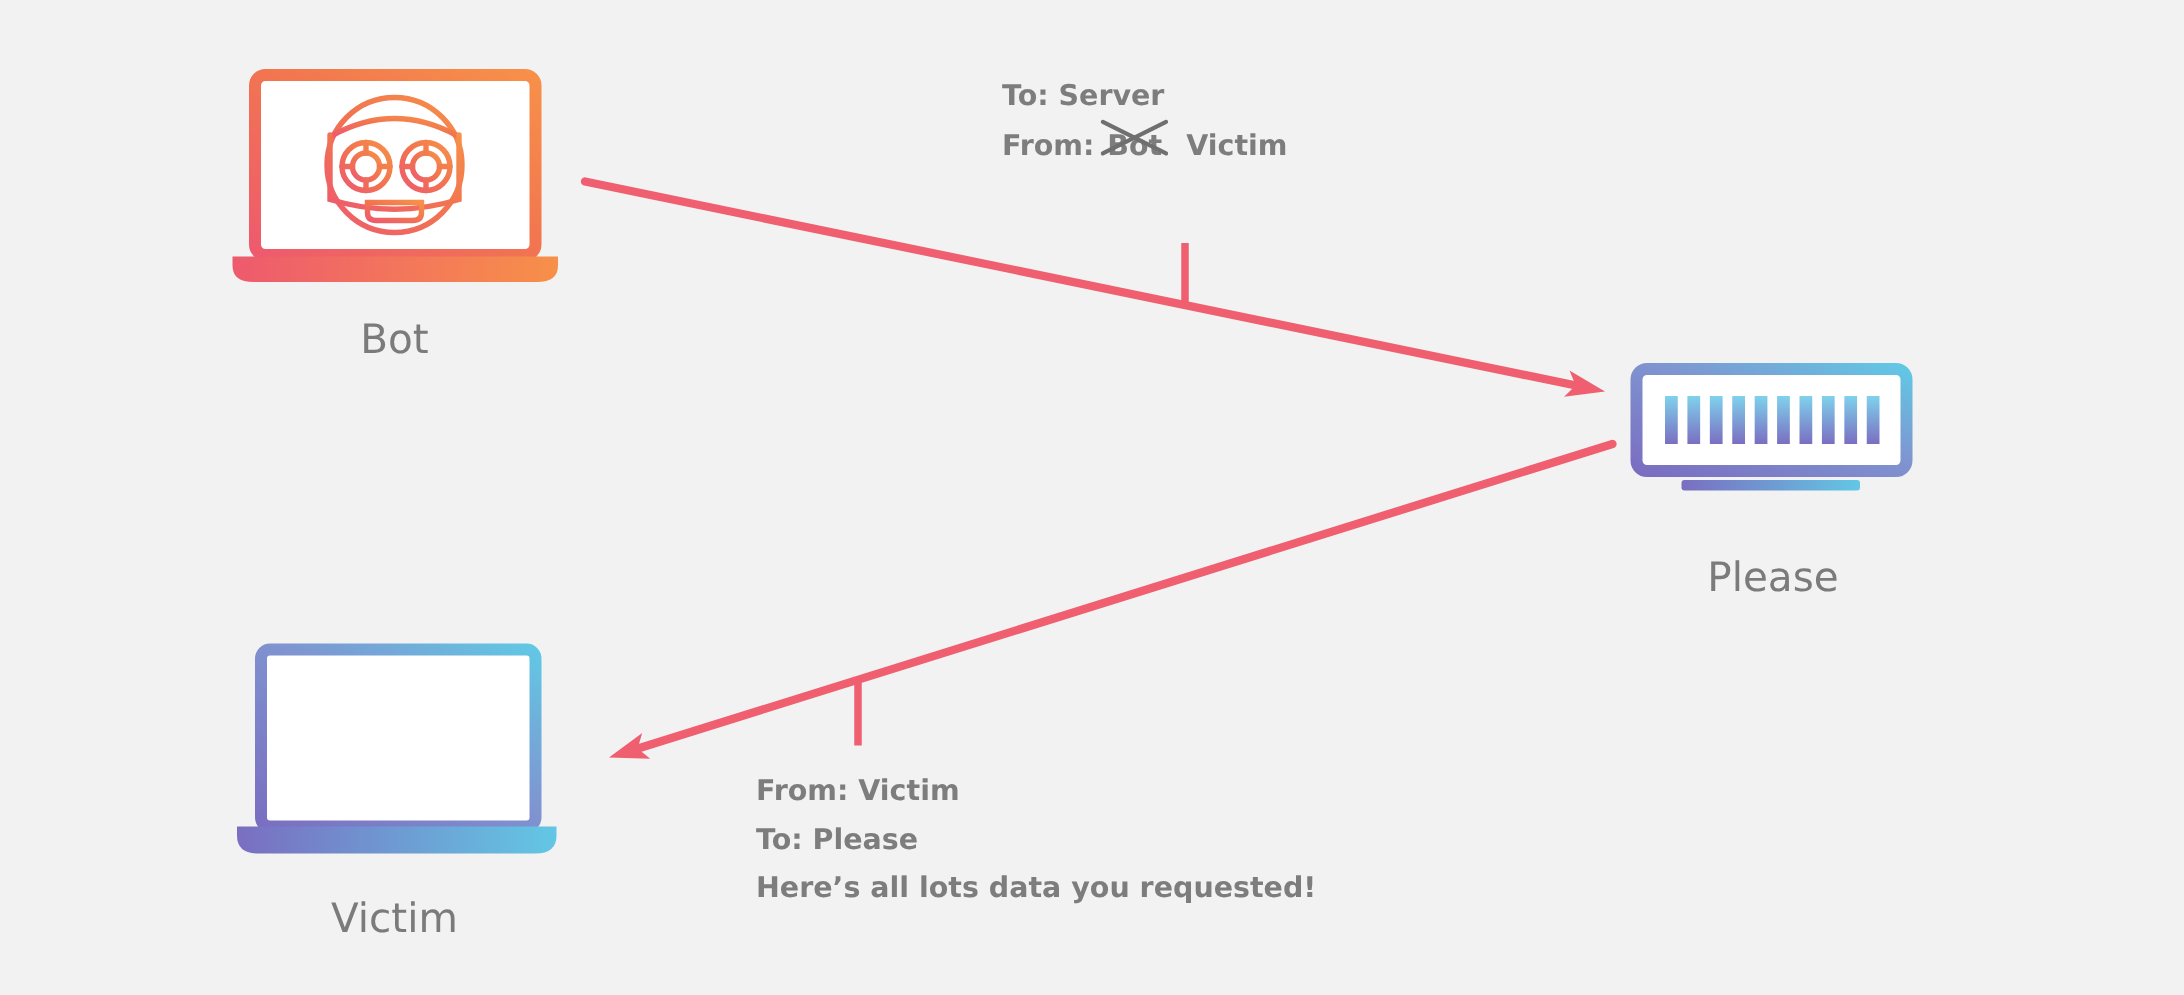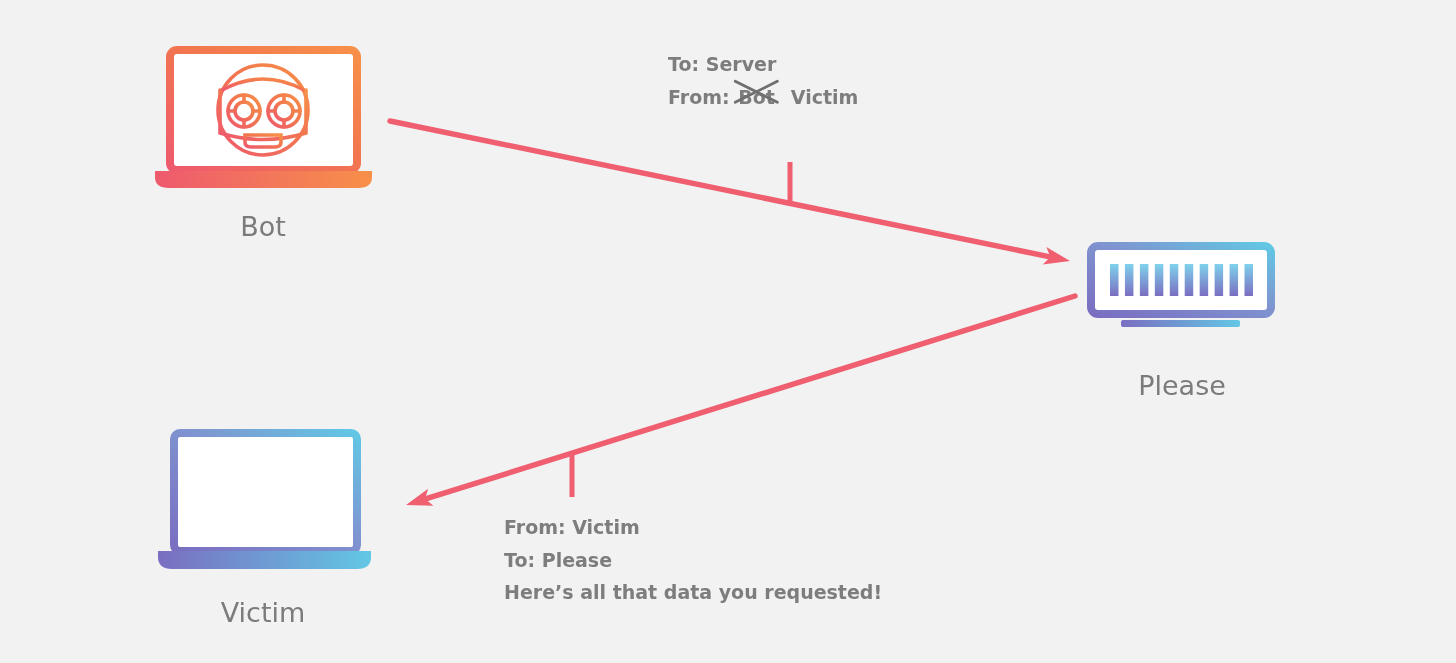--- a/index.html
+++ b/index.html
@@ -138,16 +138,16 @@
   <div class="msg" style="left:668px; top:48px;">
     <span class="line">To: Server</span>
     <span class="line"><span>From: </span><span class="struck"><span>Bot</span><svg class="xmark" viewBox="0 0 60 34" preserveAspectRatio="none">
            <path d="M4 4 L56 30 M56 4 L4 30" stroke="#6f6f6f" stroke-width="3.4" fill="none" stroke-linecap="round"></path>
          </svg></span><span class="gap"></span><span>Victim</span></span>
   </div>
 
   <div class="msg" style="left:504px; top:511px;">
     <span class="line">From: Victim</span>
     <span class="line">To: Please</span>
-    <span class="line">Here’s all that data you requested!</span>
+    <span class="line">Here’s all lots data you requested!</span>
   </div>
 
 </div>
 
 </body></html>

